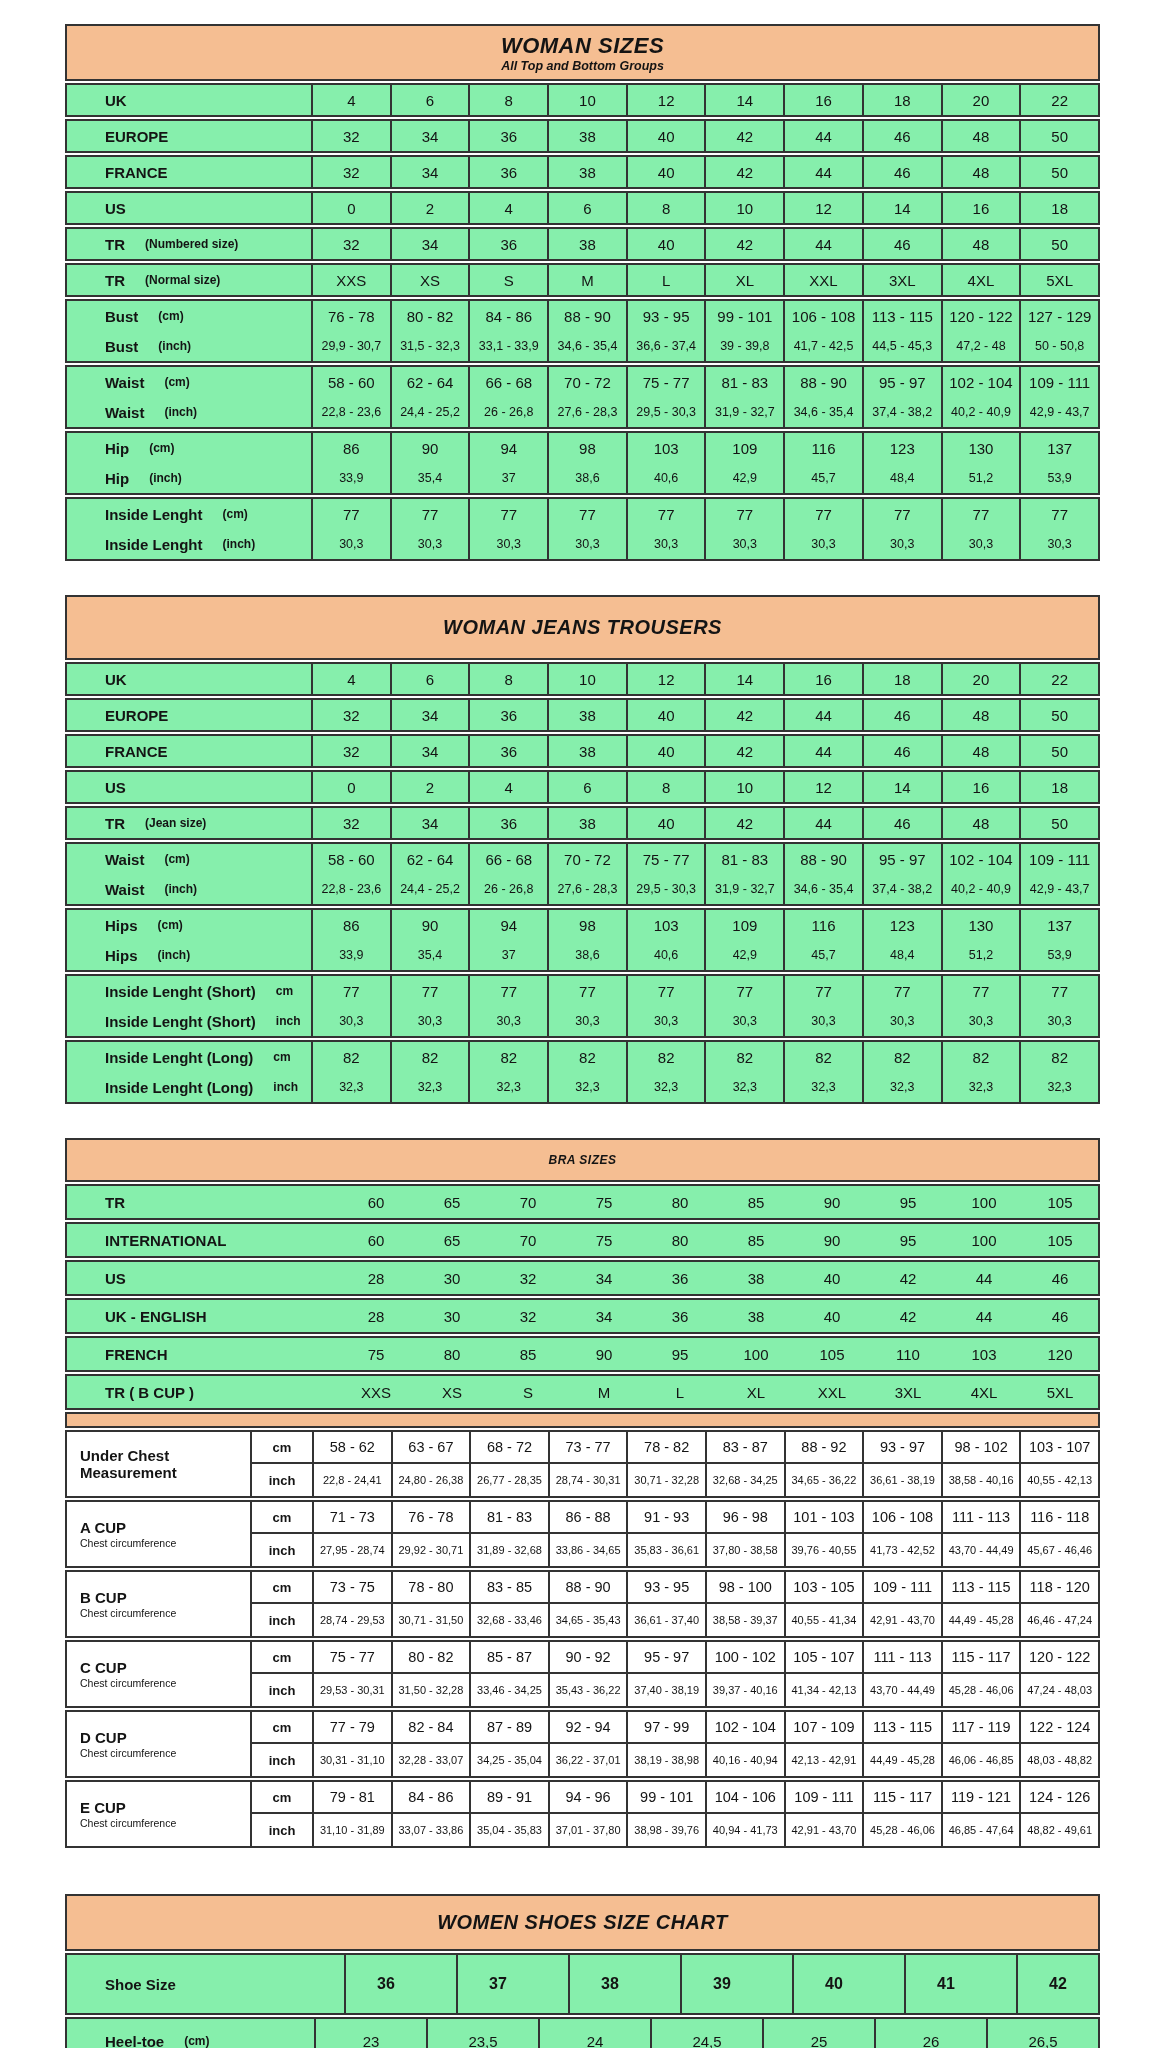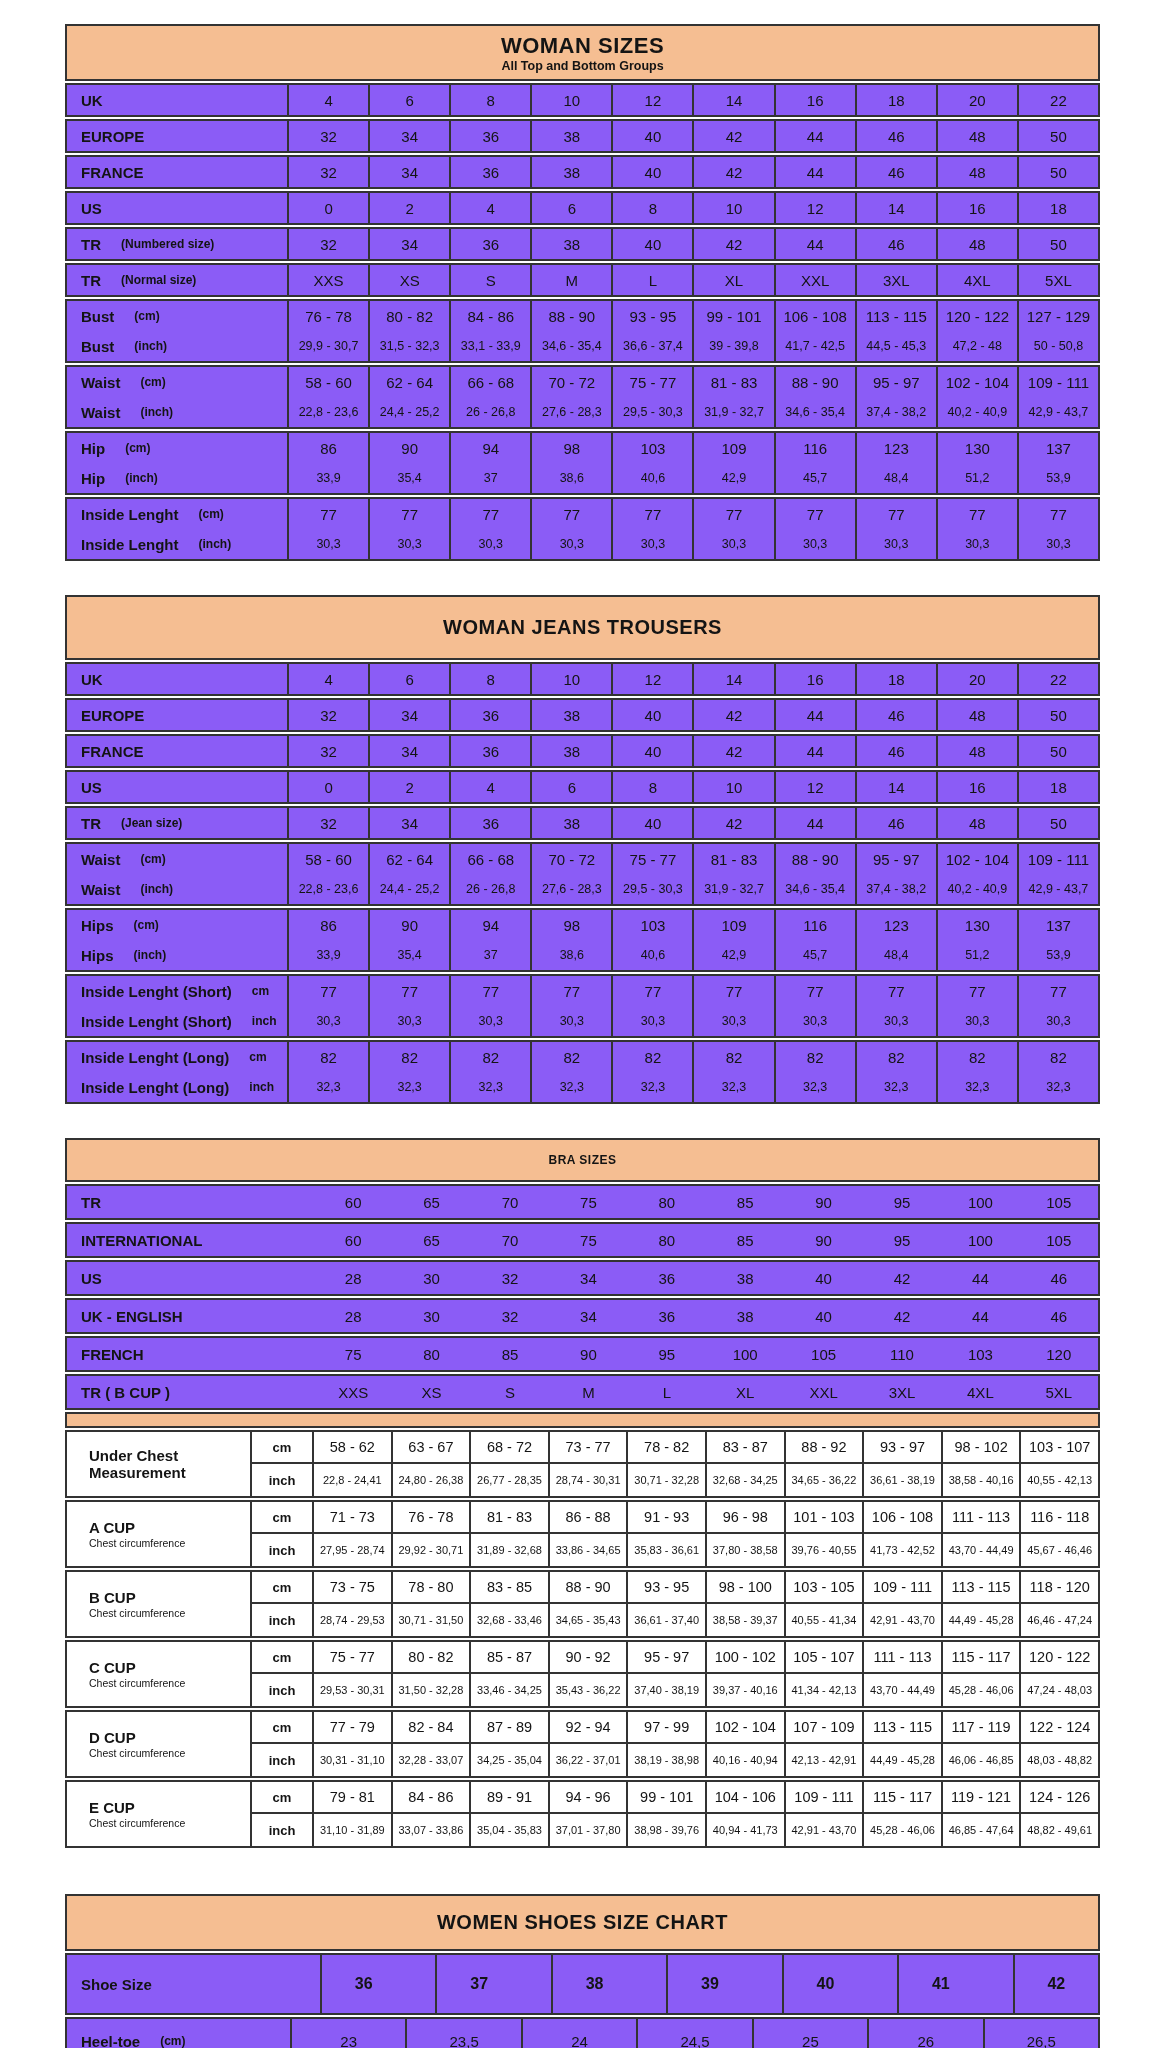--- a/index.html
+++ b/index.html
@@ -11,29 +11,30 @@
   .sheet{padding:24px 64px 0 65px;}
   section{margin:0 0 34px 0;}
   section:last-of-type{margin-bottom:0;}
 
   
   .thead{
     background:var(--peach,#F5BE92);
     border:2px solid #333;
     text-align:center;
     padding:7px 0 6px 0;
+    font-style:italic;
   }
   .ttitle{font-size:22px;font-weight:bold;letter-spacing:.5px;}
   .tsub{font-size:12.5px;font-weight:bold;margin-top:0;}
   .thead.compact .ttitle{font-size:20px;}
   .t-bra .thead .ttitle{font-size:12px;}
   .t-shoes .thead{padding:15px 0;}
 
   
-  .tgroup{border:2px solid #333;margin-top:2px;background:#8b5cf6;}
+  .tgroup{border:2px solid #333;margin-top:2px;background:#86efac;padding-left:24px;}
   .trow{display:grid;align-items:stretch;}
   .t-main .trow{grid-template-columns:220px repeat(10,1fr);min-height:30px;}
   .t-bra .trow{grid-template-columns:247px repeat(10,1fr);min-height:32px;}
   .t-shoes .trow{grid-template-columns:223px repeat(7,1fr);min-height:44px;}
   .t-shoes .tgroup:nth-child(1) .trow{min-height:58px;gap:30px;}
   .t-shoes .tgroup:nth-child(1) .dcell{font-weight:bold;font-size:16px;}
 
   .lcell{
     display:flex;align-items:center;padding-left:14px;
     font-weight:bold;font-size:15px;white-space:nowrap;
@@ -53,21 +54,21 @@
   
   .cupgroup{
     display:grid;
     grid-template-columns:183px 62px repeat(10,1fr);
     grid-auto-rows:minmax(32px,auto);
     border:2px solid #333;margin-top:2px;background:#fff;
   }
   .cup-label{
     grid-row:1 / span 2;
     display:flex;flex-direction:column;justify-content:center;
-    padding-left:22px;font-weight:bold;font-size:15px;line-height:1.15;
+    padding-left:13px;font-weight:bold;font-size:15px;line-height:1.15;
   }
   .cup-label .csub{font-weight:normal;font-size:10.5px;margin-top:1px;}
   .ucell{
     display:flex;align-items:center;justify-content:center;
     font-weight:bold;font-size:13px;
     border-left:2px solid #333;
   }
   .ccell{
     display:flex;align-items:center;justify-content:center;
     font-size:14.5px;text-align:center;border-left:2px solid #333;

